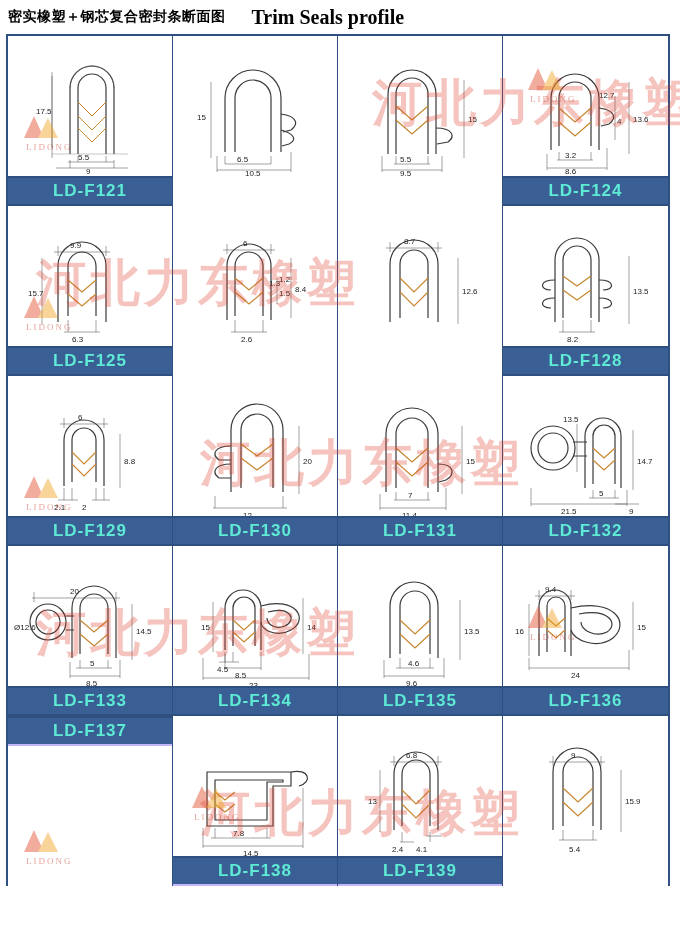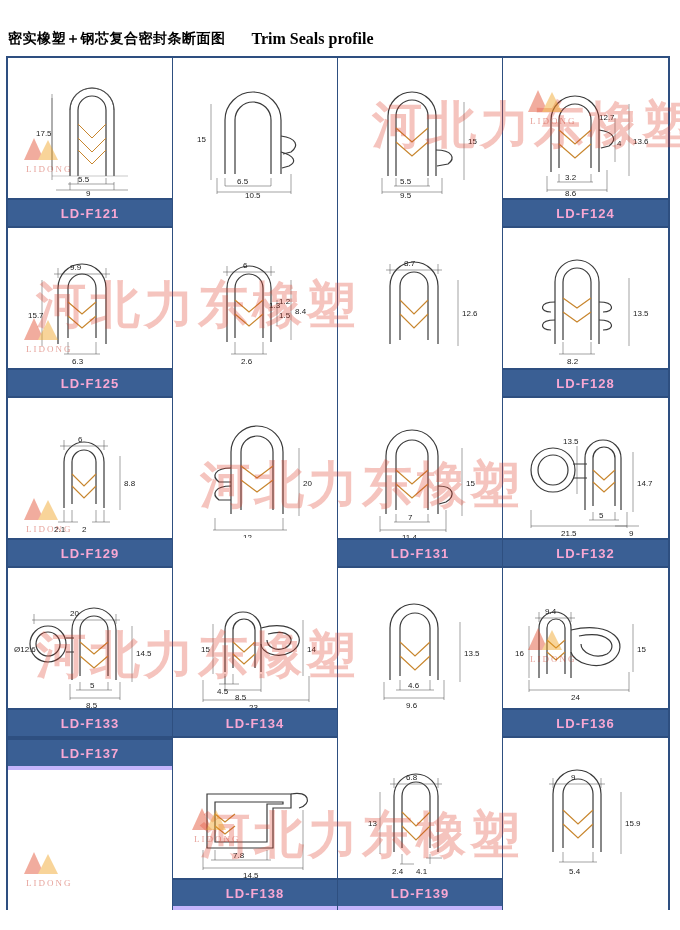--- a/index.html
+++ b/index.html
@@ -21,32 +21,31 @@
     height: 930px;
     box-sizing: border-box;
   }
   
   .header {
     height: 34px;
     display: flex;
     align-items: center;
     padding-left: 8px;
     gap: 26px;
-    margin-top: 22px;
   }
   .header .title-cn {
     font-family: "DejaVu Sans", sans-serif;
     font-size: 14px;
     font-weight: bold;
     letter-spacing: 0.5px;
     white-space: nowrap;
   }
   .header .title-en {
     font-family: "Liberation Serif", serif;
-    font-size: 16px;
+    font-size: 20px;
     font-weight: bold;
     white-space: nowrap;
   }
   
   .grid {
     position: relative;
     margin: 0 6px;
     border: 2px solid #2e4f80;
     border-bottom: none;
     width: 664px;
@@ -67,30 +66,30 @@
     height: 140px;
     position: relative;
     overflow: hidden;
     background: transparent;
   }
   .label {
     height: 26px;
     background: #3a5f94;
     border-top: 2px solid #2e4f80;
     border-bottom: 2px solid #2e4f80;
-    color: #f9a8d4;
-    font-size: 13px;
+    color: #5eead4;
+    font-size: 17px;
     font-weight: bold;
     letter-spacing: 1px;
     display: flex;
     align-items: center;
     justify-content: center;
     font-family: "Liberation Sans", sans-serif;
   }
-  .row:last-child .label { border-bottom: 4px solid #c4b5fd; }
+  .row:last-child .label { border-bottom: 2px solid #c4b5fd; }
   .fig svg { display: block; }
 
   
   .wm-layer {
     position: absolute;
     inset: 0;
     pointer-events: none;
     z-index: 5;
     overflow: hidden;
   }
@@ -397,20 +396,21 @@
               <path d="M126 50 L126 118"></path>
               <path d="M42 120 L42 132 M110 120 L110 132"></path>
               <path d="M40 132 L114 132"></path>
             </g>
             <g font-size="8" fill="#222" font-family="Liberation Sans, sans-serif">
               <text x="130" y="88">20</text>
               <text x="70" y="142">12</text>
             </g>
           </svg>
         </div>
+        <div class="label">LD-F130</div>
       </div>
 
       <div class="cell">
         <div class="fig">
           <svg width="166" height="140" viewBox="0 0 166 140">
             <g fill="none" stroke="#3a3a3a" stroke-width="1.2">
               <path d="M48 116 L48 58 A26 26 0 0 1 100 58 L100 116"></path>
               <path d="M58 112 L58 58 A16 16 0 0 1 90 58 L90 112"></path>
               <path d="M58 72 L74 86 L90 72" stroke="#c8862e"></path>
               <path d="M58 86 L74 100 L90 86" stroke="#c8862e"></path>
@@ -551,20 +551,21 @@
               <path d="M46 130 L106 130"></path>
               <path d="M46 114 L46 132 M106 112 L106 132"></path>
             </g>
             <g font-size="8" fill="#222" font-family="Liberation Sans, sans-serif">
               <text x="126" y="88">13.5</text>
               <text x="70" y="120">4.6</text>
               <text x="68" y="140">9.6</text>
             </g>
           </svg>
         </div>
+        <div class="label">LD-F135</div>
       </div>
 
       <div class="cell">
         <div class="fig">
           <svg width="166" height="140" viewBox="0 0 166 140">
             <g fill="none" stroke="#3a3a3a" stroke-width="1.2">
               <path d="M36 110 L36 60 A16 16 0 0 1 68 60 L68 110"></path>
               <path d="M44 106 L44 60 A9 9 0 0 1 62 60 L62 106"></path>
               <path d="M44 72 L53 80 L62 72" stroke="#c8862e"></path>
               <path d="M44 84 L53 92 L62 84" stroke="#c8862e"></path>

